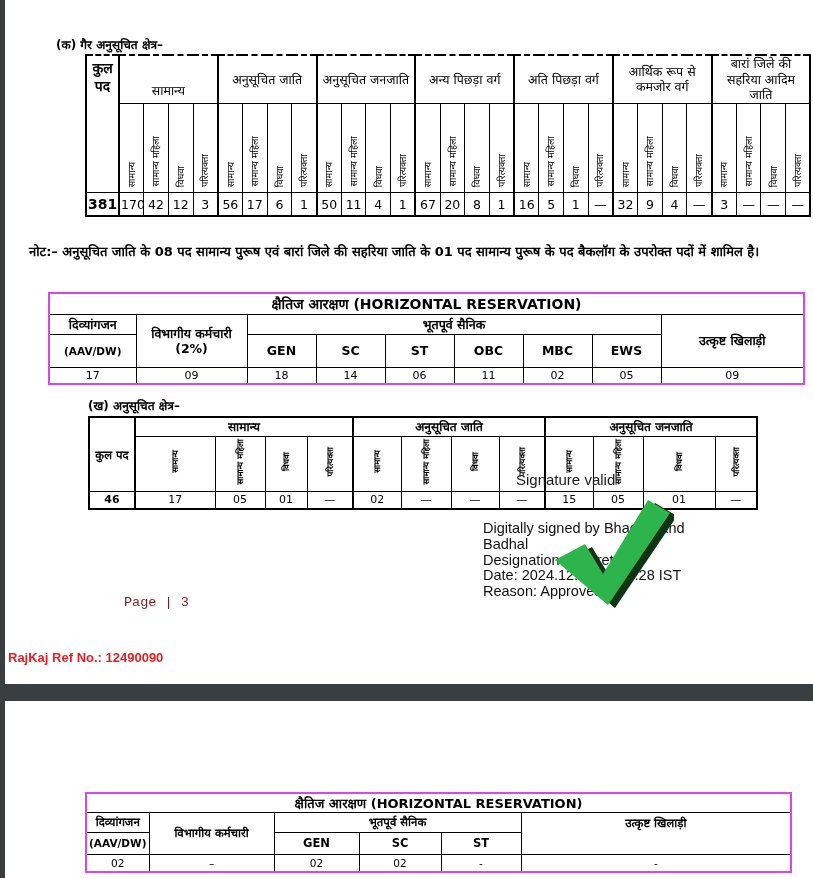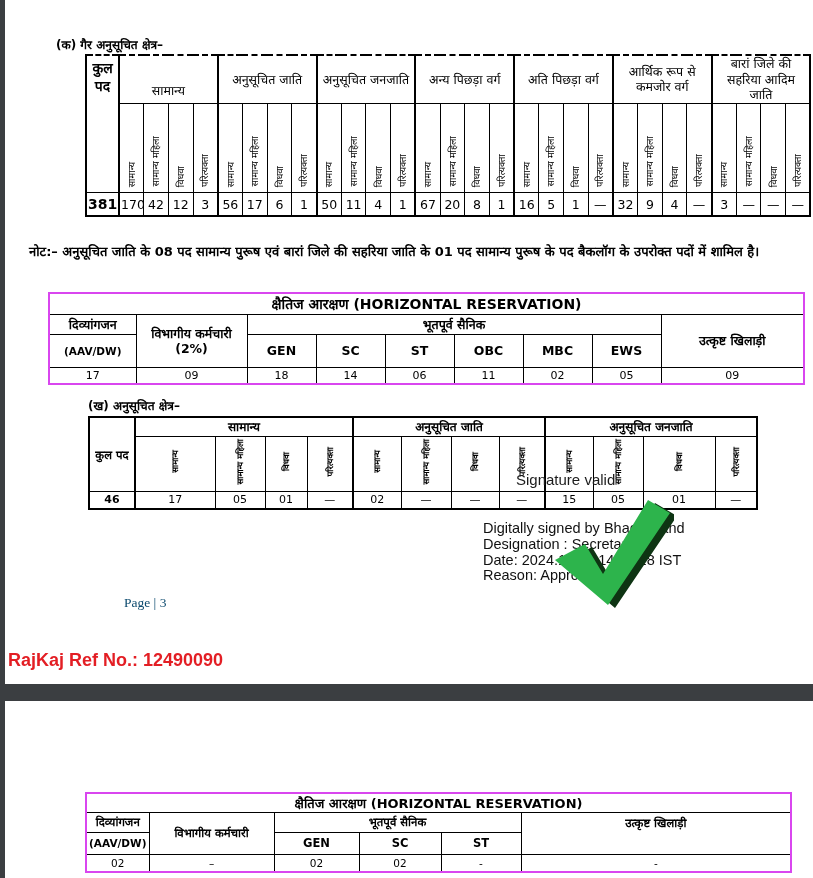--- a/index.html
+++ b/index.html
@@ -49,24 +49,24 @@
   .tbl3 .v{font-size:11px;}
   td.rot3{vertical-align:middle;height:54px;padding:0;}
   .vt2{writing-mode:vertical-rl;transform:rotate(180deg);font-size:8.5px;
        font-weight:bold;line-height:1.2;display:inline-block;max-height:50px;}
 
   .sig-valid{font-family:"Liberation Sans","DejaVu Sans",sans-serif;
              font-size:15px;color:#1c1c1c;white-space:nowrap;z-index:5;}
   .sig-block{font-family:"Liberation Sans","DejaVu Sans",sans-serif;
              font-size:14.5px;line-height:15.8px;color:#111;z-index:4;width:250px;}
   .checkmark{z-index:6;}
-  .pgnum{font-family:Liberation Serif, serif;
-         font-size:13.5px;color:#0c4a6e;}
+  .pgnum{font-family:Liberation Mono, monospace;
+         font-size:13.5px;color:#7f1d1d;}
   .ref{font-family:"Liberation Sans","DejaVu Sans",sans-serif;
-       font-size:18px;font-weight:bold;color:#e31e24;}
+       font-size:13px;font-weight:bold;color:#e31e24;}
 </style>
 </head>
 <body>
 
 <div id="canvas">
   <div class="chrome-strip left-strip"></div>
   <div class="chrome-strip page-sep"></div>
 
 
   <div class="abs sec" style="left:56px;top:36px;">(क) गैर अनुसूचित क्षेत्र–</div>
@@ -250,20 +250,21 @@
       <td class="v">01</td>
       <td class="v">—</td>
     </tr>
   </tbody>
     </table>
 
   <div class="abs sig-valid" style="left:516px;top:471px;">Signature valid</div>
 
   <div class="abs sig-block" style="left:483px;top:521px;">
     <div>Digitally signed by Bhag Chand</div>
+    <div>Badhal</div>
     <div>Designation : Secretary</div>
     <div>Date: 2024.12.17 14:36:28 IST</div>
     <div>Reason: Approved</div>
   </div>
 
   <svg class="abs checkmark" style="left:549px;top:496px;" width="125" height="112" viewBox="0 0 125 112">
     <path d="M6 64 L36 48 L54 78 L99 4 L121 17 L59 109 Z" transform="translate(7,3)" fill="#0e3413"></path>
     <path d="M6 64 L36 48 L54 78 L99 4 L121 17 L59 109 Z" fill="#2db44c"></path>
   </svg>
 

